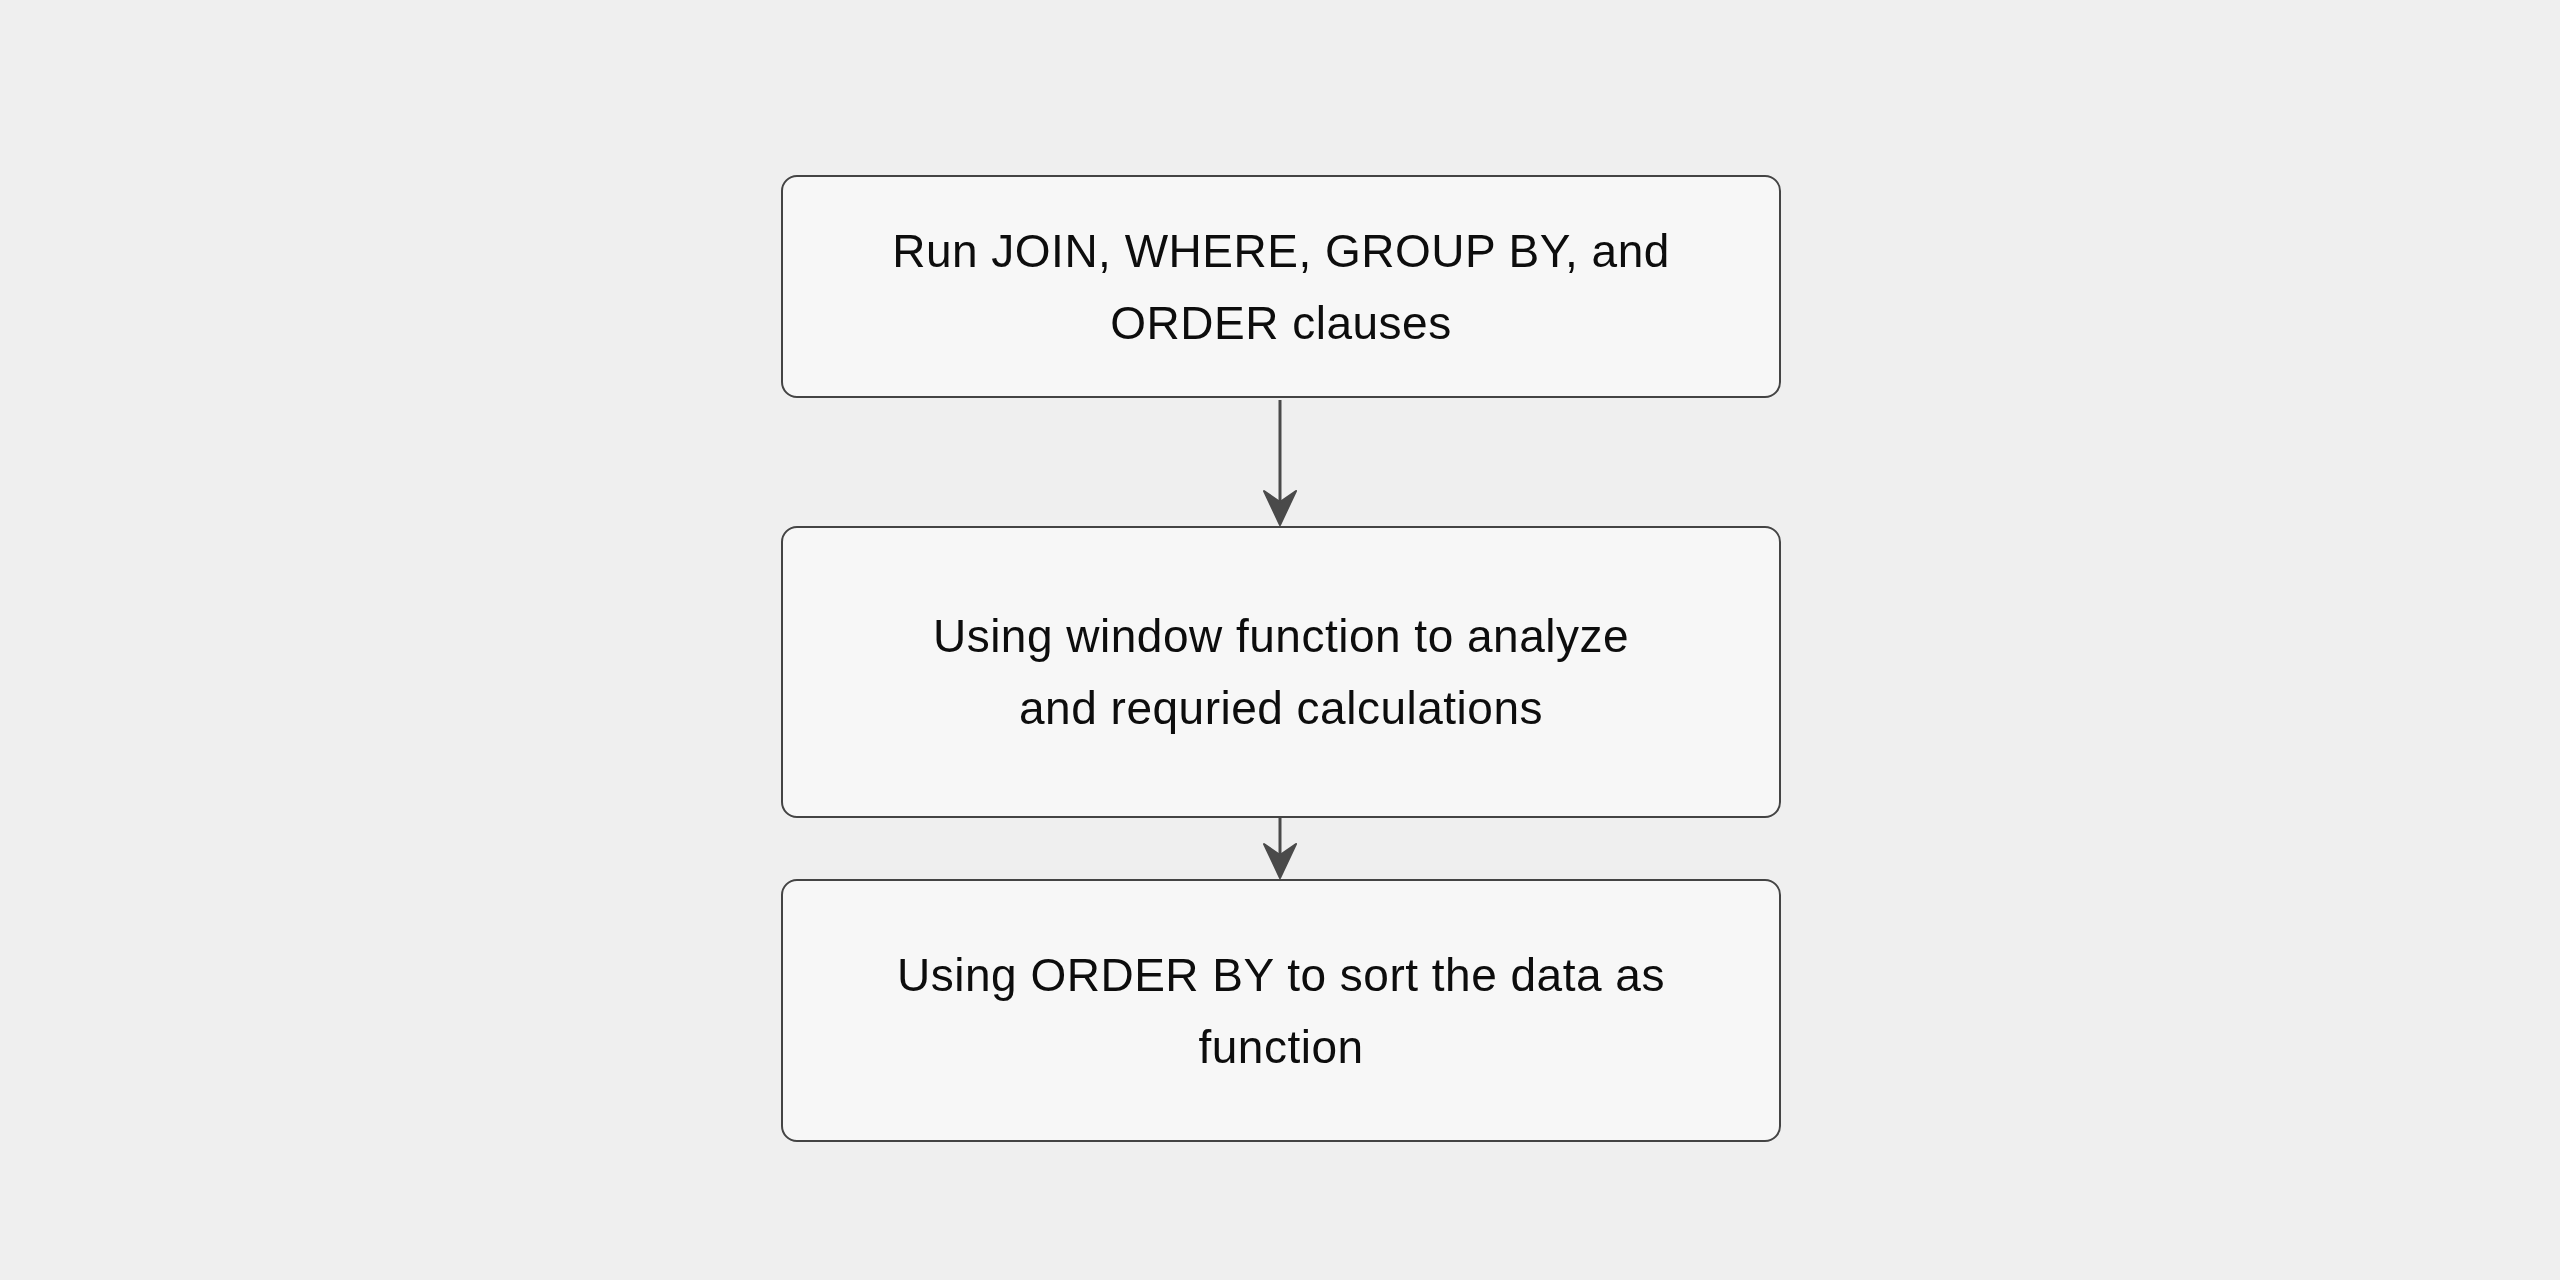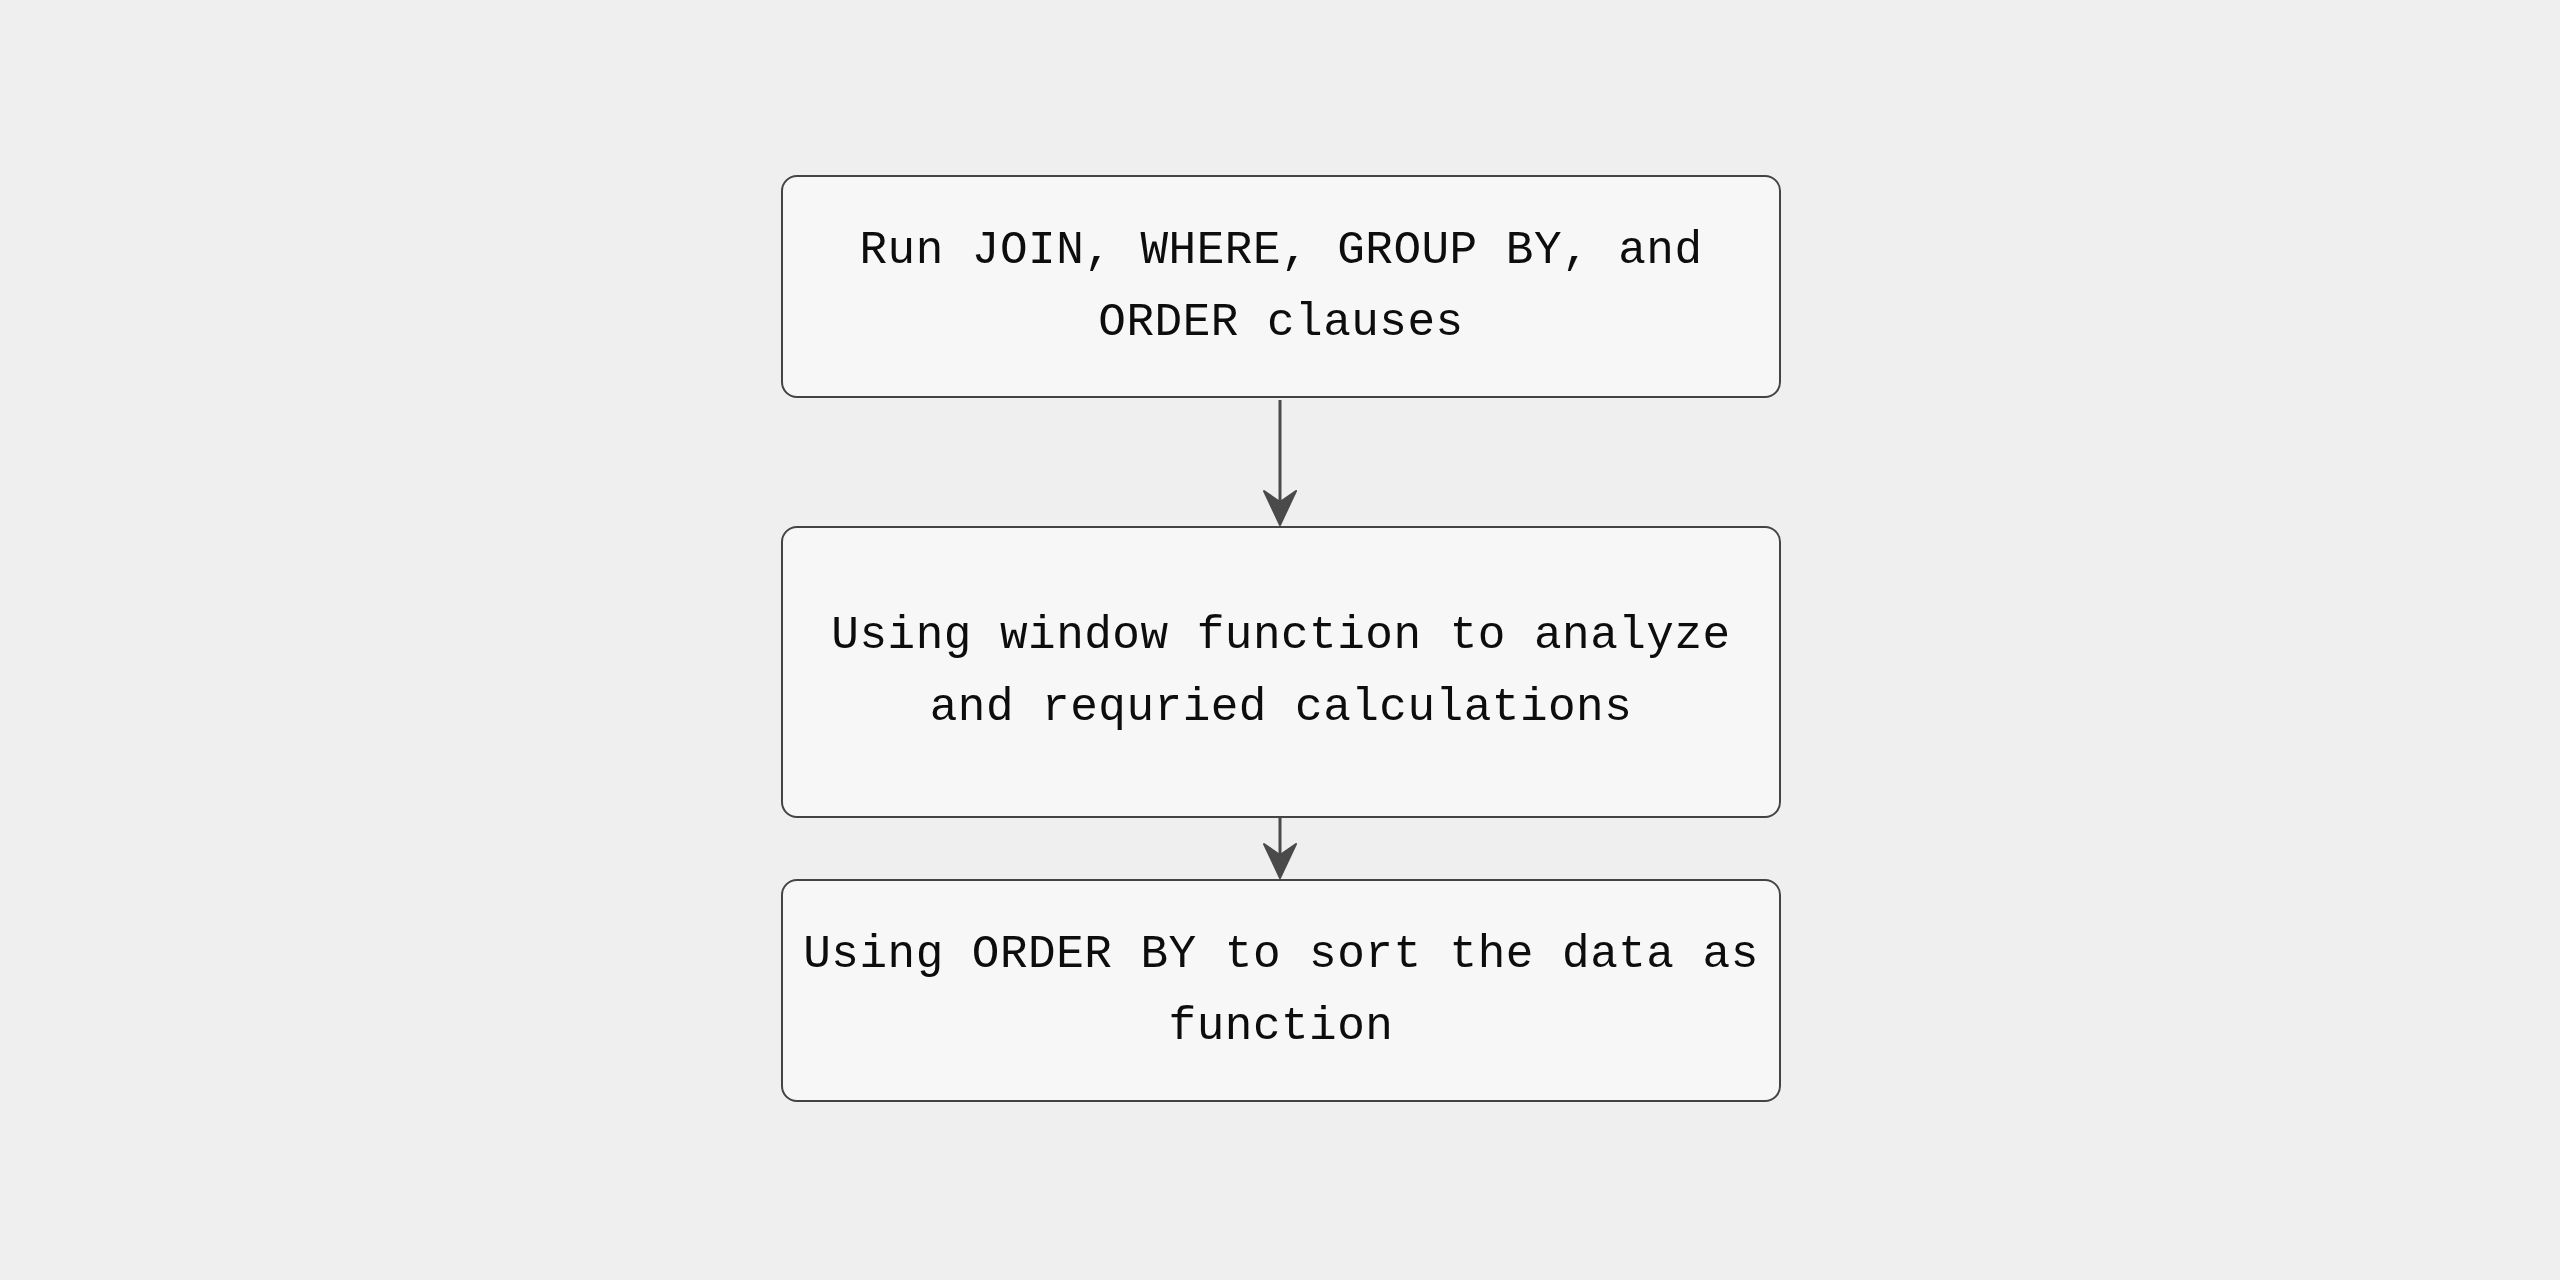--- a/index.html
+++ b/index.html
@@ -32,29 +32,28 @@
     border-radius: 16px;
     display: flex;
     flex-direction: column;
     align-items: center;
     justify-content: center;
     text-align: left;
     color: var(--text);
     font-size: 46px;
     line-height: 72px;
     letter-spacing: 0.5px;
-    font-family: Liberation Mono, monospace;
   }
   .flow-node .node-line {
     display: block;
     white-space: nowrap;
   }
   #node-1 { top: 175px; height: 223px; }
   #node-2 { top: 526px; height: 292px; }
-  #node-3 { top: 879px; height: 223px; }
+  #node-3 { top: 879px; height: 263px; }
   .arrow-layer {
     position: absolute;
     top: 0;
     left: 0;
     width: 2560px;
     height: 1280px;
     pointer-events: none;
   }
 </style>
 </head>

